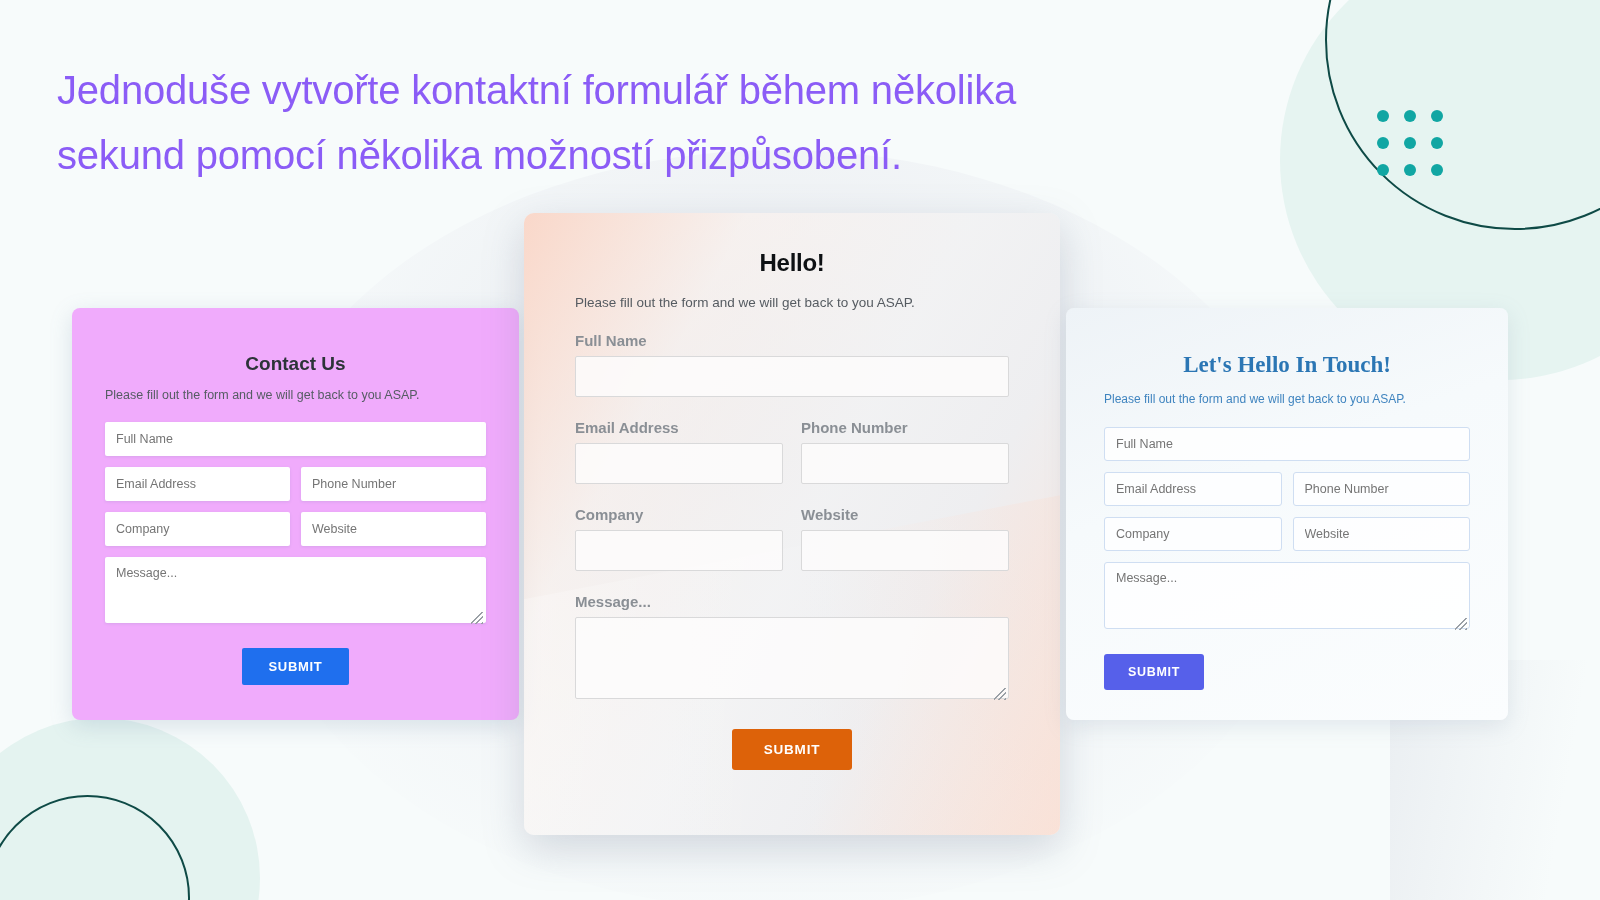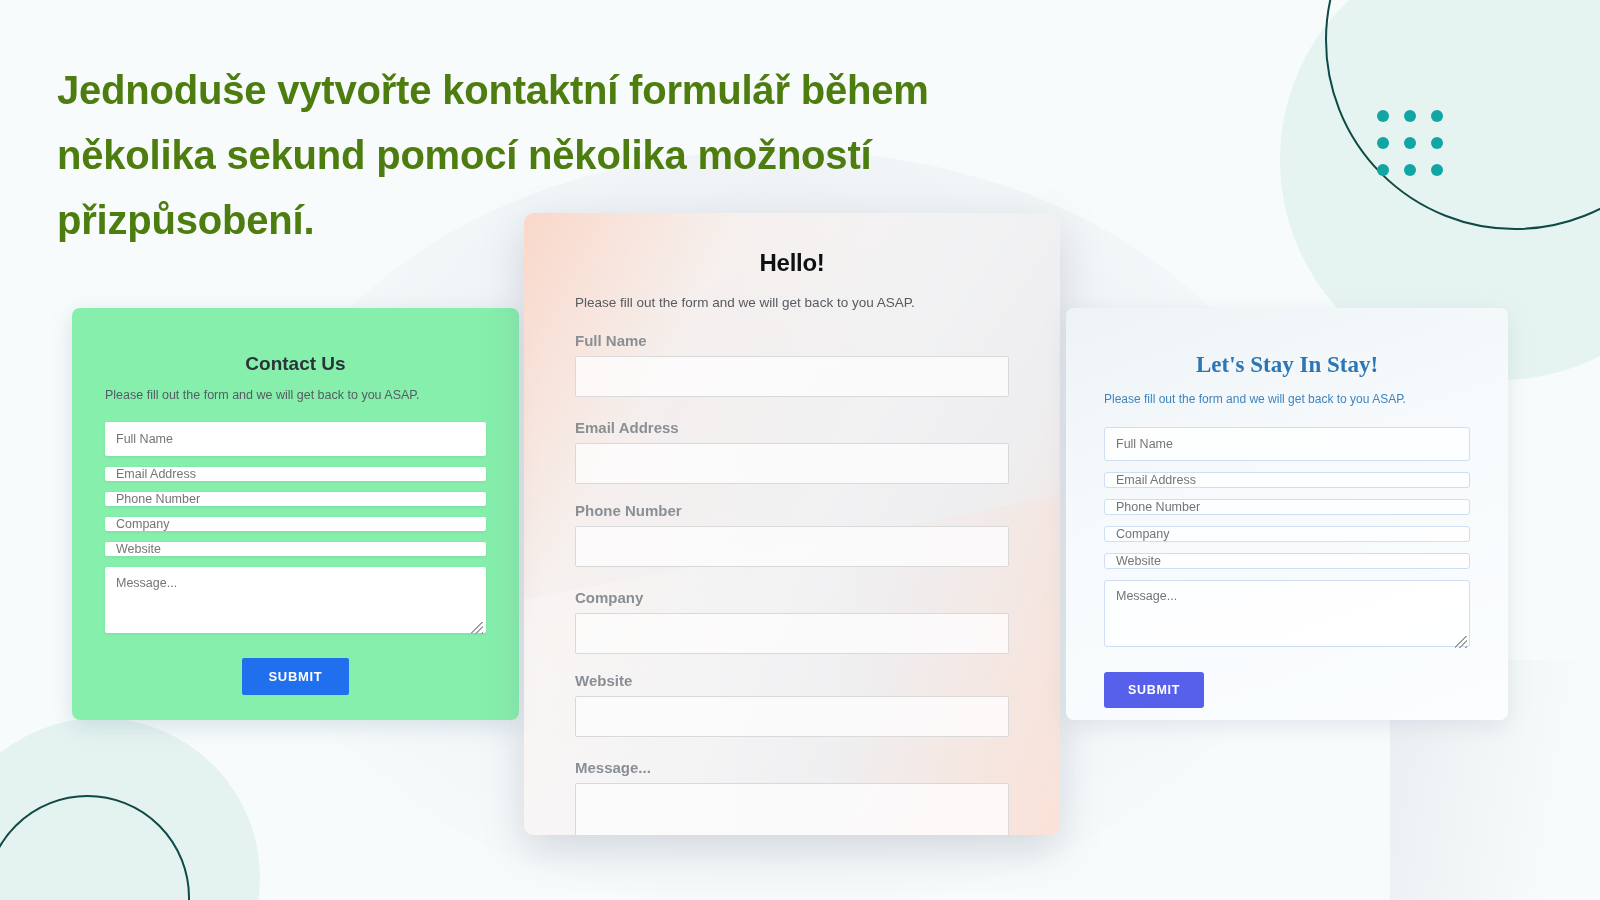--- a/index.html
+++ b/index.html
@@ -101,43 +101,43 @@
   }
 
   
   .headline {
     position: absolute;
     left: 57px;
     top: 58px;
     width: 1040px;
     font-size: 40px;
     line-height: 1.62;
-    font-weight: bold;
-    color: #4d7c0f;
+    font-weight: normal;
+    color: #8b5cf6;
     letter-spacing: -0.2px;
   }
 
   
   .card {
     position: absolute;
     border-radius: 8px;
   }
 
   .card-title { text-align: center; }
   .card-sub   { }
 
-  .row { display: flex; flex-direction: column; }
+  .row { display: flex; }
 
   
   #card-left {
     left: 72px;
     top: 308px;
     width: 447px;
     height: 412px;
-    background: #86efac;
+    background: #f0abfc;
     box-shadow: 0 6px 22px rgba(110,140,170,.22);
     padding: 30px 33px;
   }
   #card-left .card-title {
     font-size: 19px;
     font-weight: bold;
     color: #2c3338;
     margin-top: 15px;
   }
   #card-left .card-sub {
@@ -415,21 +415,21 @@
         <textarea class="fld ta" style=""></textarea>
         <span class="grip"></span>
       </div>
     </div>
 
     <button class="btn">SUBMIT</button>
   </div>
 </div>
 
 <div class="card" id="card-right">
-  <div class="card-title">Let's Stay In Stay!</div>
+  <div class="card-title">Let's Hello In Touch!</div>
   <div class="card-sub">Please fill out the form and we will get back to you ASAP.</div>
 
   <div class="fields">
     <input class="fld" type="text" placeholder="Full Name" style="">
 
     <div class="row">
       <input class="fld" type="text" placeholder="Email Address" style="">
       <input class="fld" type="text" placeholder="Phone Number" style="">
     </div>
 

